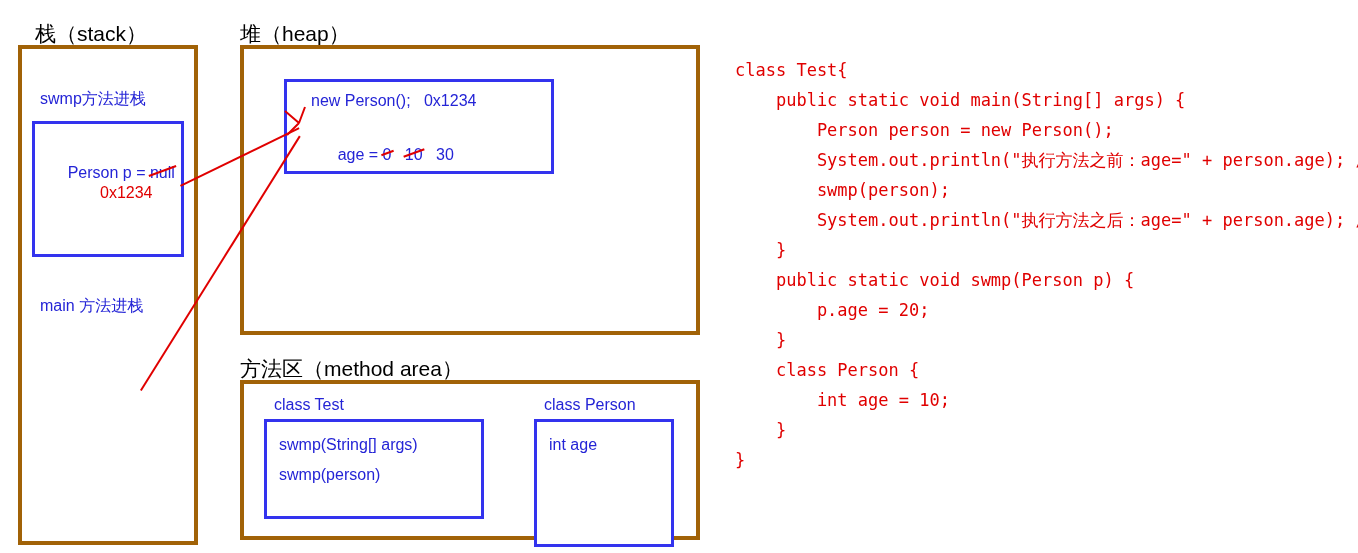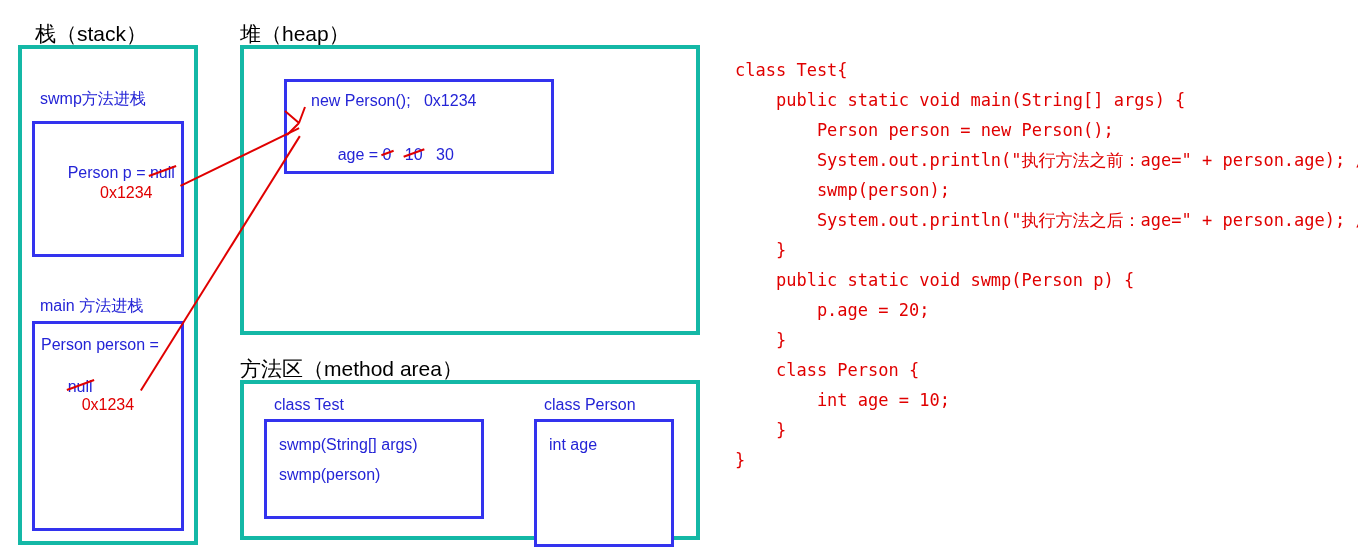--- a/index.html
+++ b/index.html
@@ -16,21 +16,21 @@
   }
   .label {
     position: absolute;
     color: #000;
     font-size: 21px;
   }
   .blue { color: #2424d6; }
   .red { color: #e00000; }
   .black-box {
     position: absolute;
-    border: 4px solid #14b8a6;
+    border: 4px solid #a16207;
     background: #fff;
   }
   .blue-box {
     position: absolute;
     border: 3px solid #3333ee;
     background: #fff;
   }
   .txt {
     position: absolute;
     white-space: pre;
@@ -72,27 +72,20 @@
 
   <div class="txt blue" style="left:18px; top:40px;">swmp方法进栈</div>
   <div class="blue-box" style="left:10px; top:72px; width:152px; height:136px;">
     <div class="txt blue" style="left:6px; top:22px;">
       <span>Person p = </span><span class="strike blue">null</span>
     </div>
     <div class="txt red" style="left:65px; top:60px;">0x1234</div>
   </div>
 
   <div class="txt blue" style="left:18px; top:247px;">main 方法进栈</div>
-  <div class="blue-box" style="left:10px; top:272px; width:152px; height:210px;">
-    <div class="txt blue" style="left:6px; top:12px;">Person person =</div>
-    <div class="txt" style="left:6px; top:36px;">
-      <span class="strike blue">null</span>
-      <span class="red" style="margin-left:14px;">0x1234</span>
-    </div>
-  </div>
 </div>
 
 <div class="label" style="left:240px; top:20px;">堆（heap）</div>
 <div class="black-box" style="left:240px; top:45px; width:460px; height:290px;">
   <div class="blue-box" style="left:40px; top:30px; width:270px; height:95px;">
     <div class="txt blue" style="left:24px; top:10px;">new Person();   0x1234</div>
     <div class="txt blue" style="left:24px; top:46px;">
       <span>age = </span><span class="strike blue">0</span>   <span class="strike blue">10</span>   <span class="blue">30</span>
     </div>
   </div>

